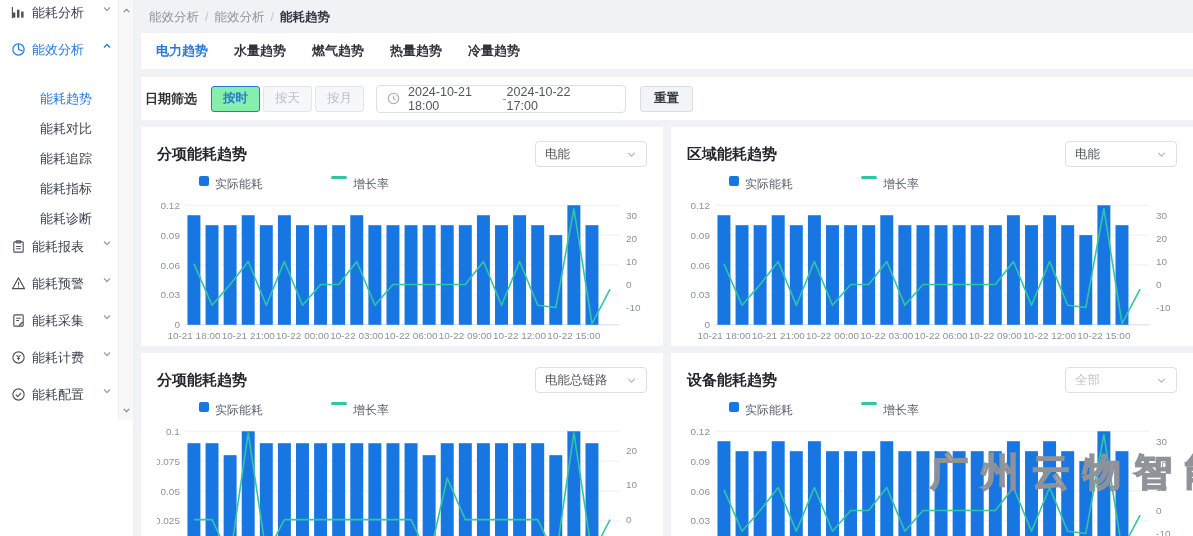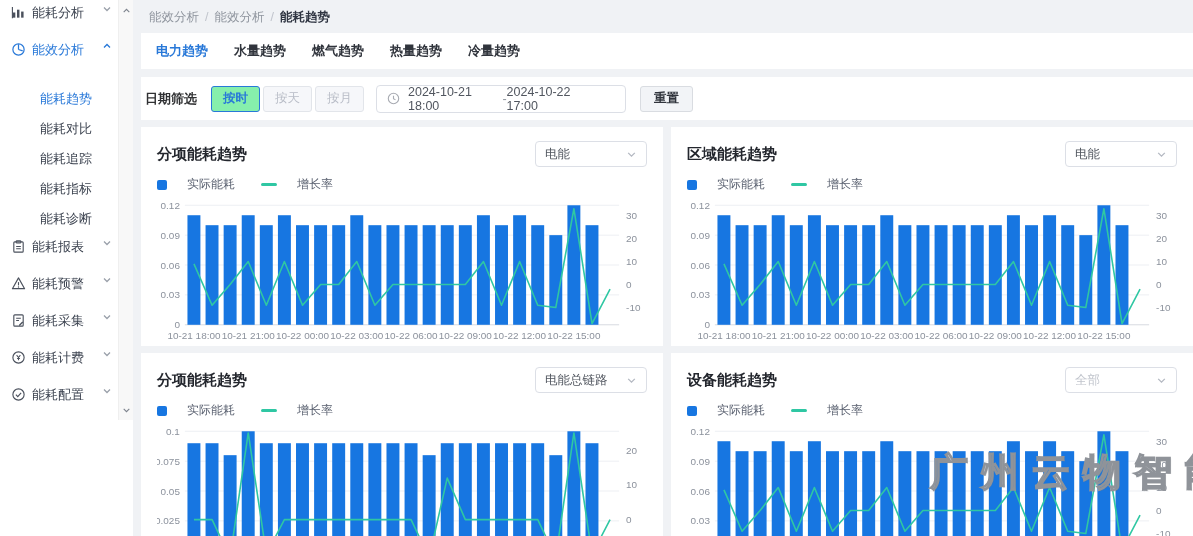--- a/index.html
+++ b/index.html
@@ -46,21 +46,21 @@
     border-radius:3px; color:#30343c; font-size:12.5px; display:flex; align-items:center; font-weight:bold; cursor:pointer; }
   .charts-grid { margin-top:7px; display:grid; grid-template-columns:1fr 1fr; gap:7px 8px; }
   .chart-card { height:219px; padding:14px 16px 0 16px; position:relative; overflow:hidden; }
   .card-head { display:flex; align-items:center; justify-content:space-between; }
   .card-title { font-size:15px; font-weight:bold; color:#23262d; }
   .select { width:112px; height:26px; border:1px solid #dcdfe6; border-radius:4px; background:#fff;
     display:flex; align-items:center; justify-content:space-between; padding:0 9px; font-size:12.5px; color:#51565f; cursor:pointer; }
   .select .sel-caret { color:#b4b9c2; display:inline-flex; }
   .select .muted { color:#c0c4cc; }
   .legend { margin-top:9px; display:flex; gap:26px; align-items:center; font-size:12px; color:#5a6170; }
-  .legend-item { display:flex; align-items:center; gap:20px; cursor:pointer; }
+  .legend-item { display:flex; gap:6px; cursor:pointer;margin-left:42px; }
   .lg-bar { width:10px; height:10px; border-radius:2px; background:#1776e1; }
   .lg-line { width:16px; height:2.5px; border-radius:2px; background:#2fc7a3; }
   .chart-mount { margin-top:4px; }
   .chart-mount svg { display:block; }
   
   .watermark { position:absolute; left:930px; top:447px; font-size:38px; letter-spacing:13px; white-space:nowrap;
     color:rgba(255,255,255,0.08); -webkit-text-stroke:1.4px #8f9399; text-shadow:1px 1px 0 rgba(120,120,120,0.25);
     font-weight:bold; pointer-events:none; z-index:5; }
 </style>
 </head>

